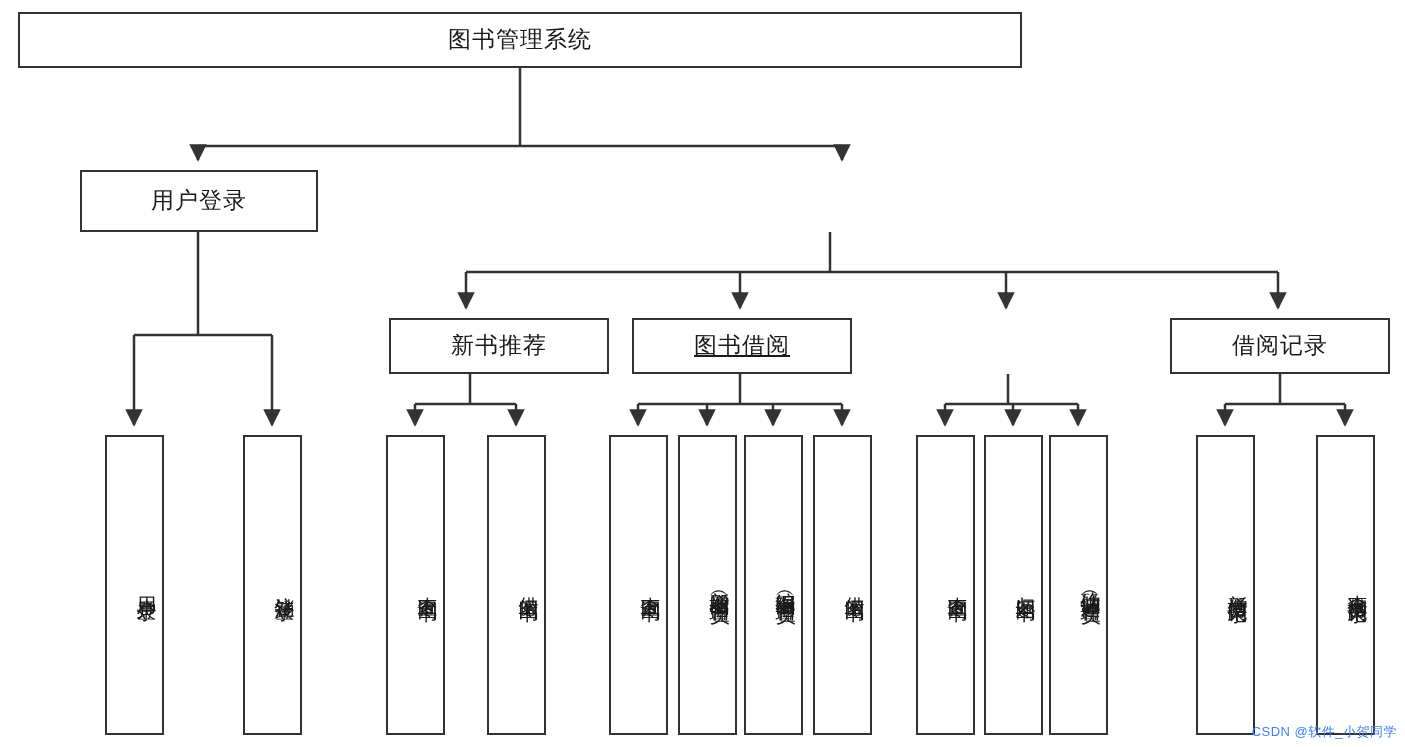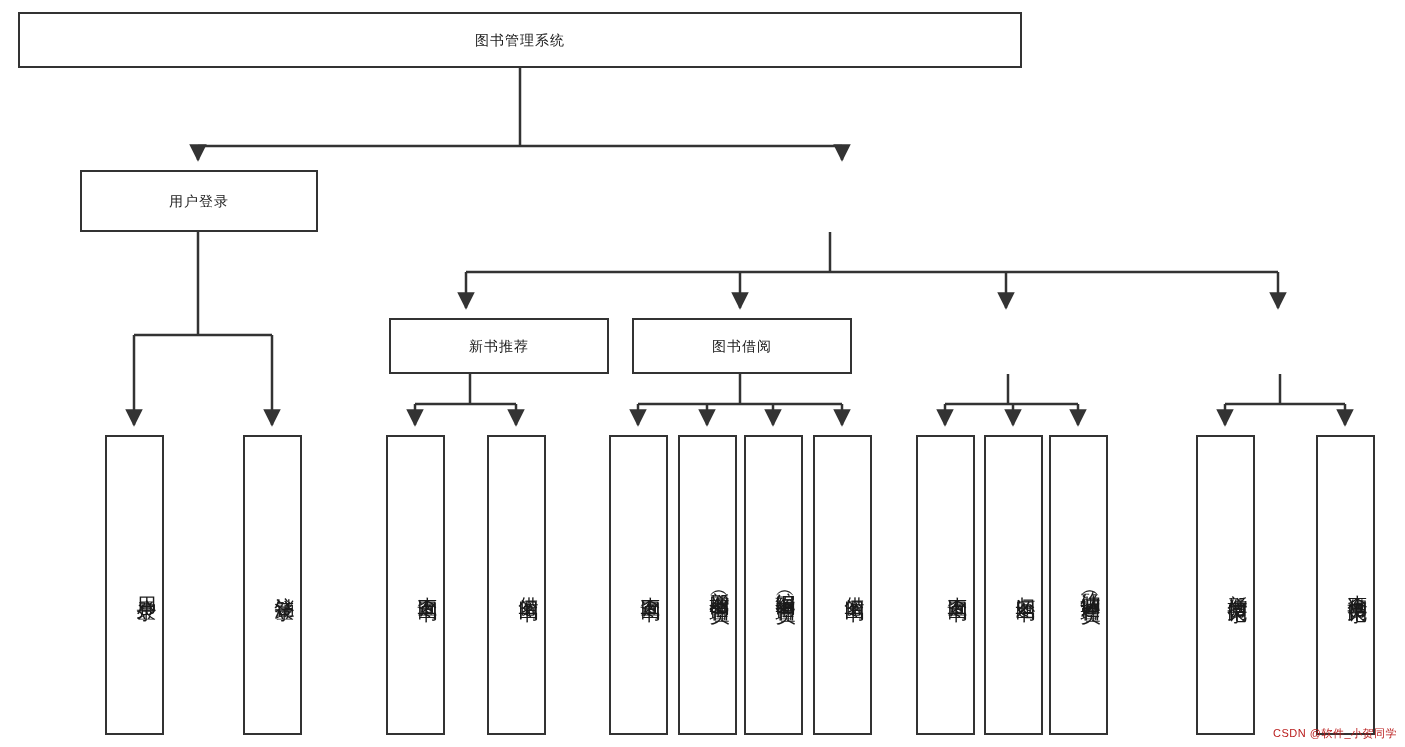--- a/index.html
+++ b/index.html
@@ -30,21 +30,21 @@
     box-sizing: border-box;
     border: 2px solid #333333;
     background: #ffffff;
     display: flex;
     align-items: center;
     justify-content: center;
     color: #1a1a1a;
     z-index: 2;
   }
   .node.h {
-    font-size: 14px;
+    font-size: 23px;
     line-height: 1.2;
     letter-spacing: 1px;
     text-align: center;
   }
   .node.v {
     writing-mode: vertical-rl;
     text-orientation: upright;
     font-size: 20px;
     line-height: 1.35;
     letter-spacing: 2px;
@@ -54,22 +54,22 @@
   }
   .node.v .vlabel {
     writing-mode: vertical-rl;
     text-orientation: upright;
     white-space: nowrap;
   }
   .watermark {
     position: absolute;
     right: 8px;
     bottom: 6px;
-    font-size: 11px;
-    color: #b91c1c;
+    font-size: 13px;
+    color: #3b82f6;
     letter-spacing: 0.5px;
     z-index: 3;
     white-space: nowrap;
   }
 </style>
 </head>
 <body>
 
 <div id="diagram">
 
@@ -127,22 +127,25 @@
     <span>图书管理系统</span>
   </div>
 
   <div class="node h" style="left:80px; top:170px; width:238px; height:62px;">
     <span>用户登录</span>
   </div>
 
   <div class="node h" style="left:360px; top:318px; width:220px; height:56px;margin-left:29px;">
     <span>新书推荐</span>
   </div>
-  <div class="node h" style="left:632px; top:318px; width:220px; height:56px;">
+  <div class="node h" style="left:632px; top:318px; width:220px; height:56px;text-decoration:underline;">
     <span>图书借阅</span>
+  </div>
+  <div class="node h" style="left:1170px; top:318px; width:220px; height:56px;">
+    <span>借阅记录</span>
   </div>
 
   <div class="node v" style="left:105px; top:435px; width:59px; height:300px;">
     <span class="vlabel">用户登录</span>
   </div>
   <div class="node v" style="left:243px; top:435px; width:59px; height:300px;">
     <span class="vlabel">注销登录</span>
   </div>
 
   <div class="node v" style="left:386px; top:435px; width:59px; height:300px;">

